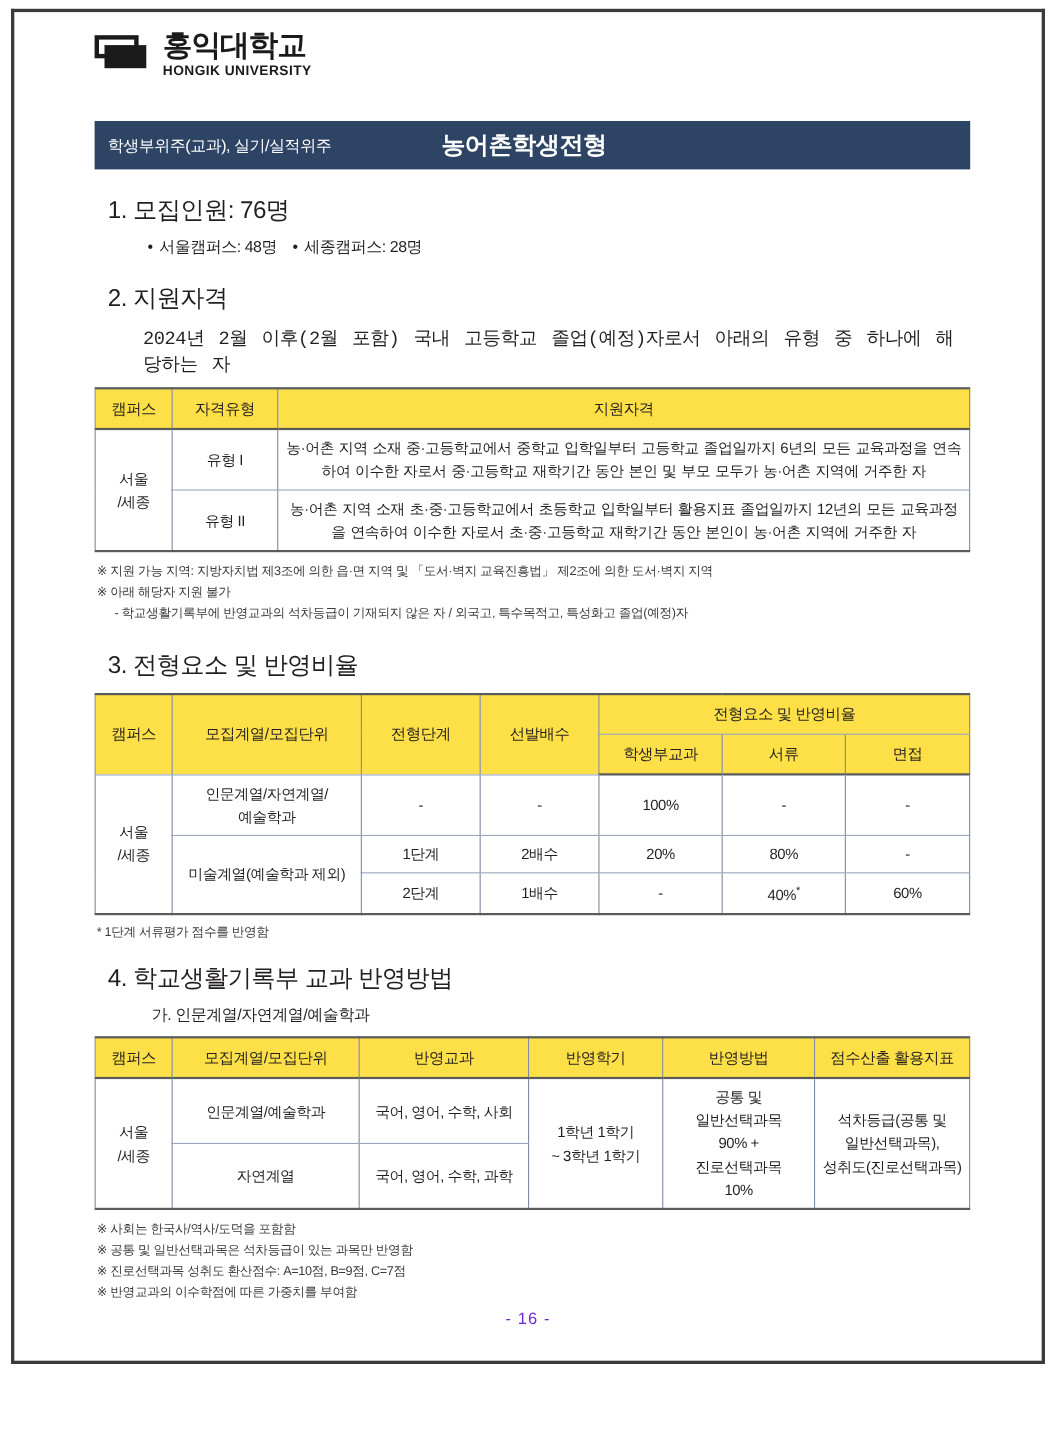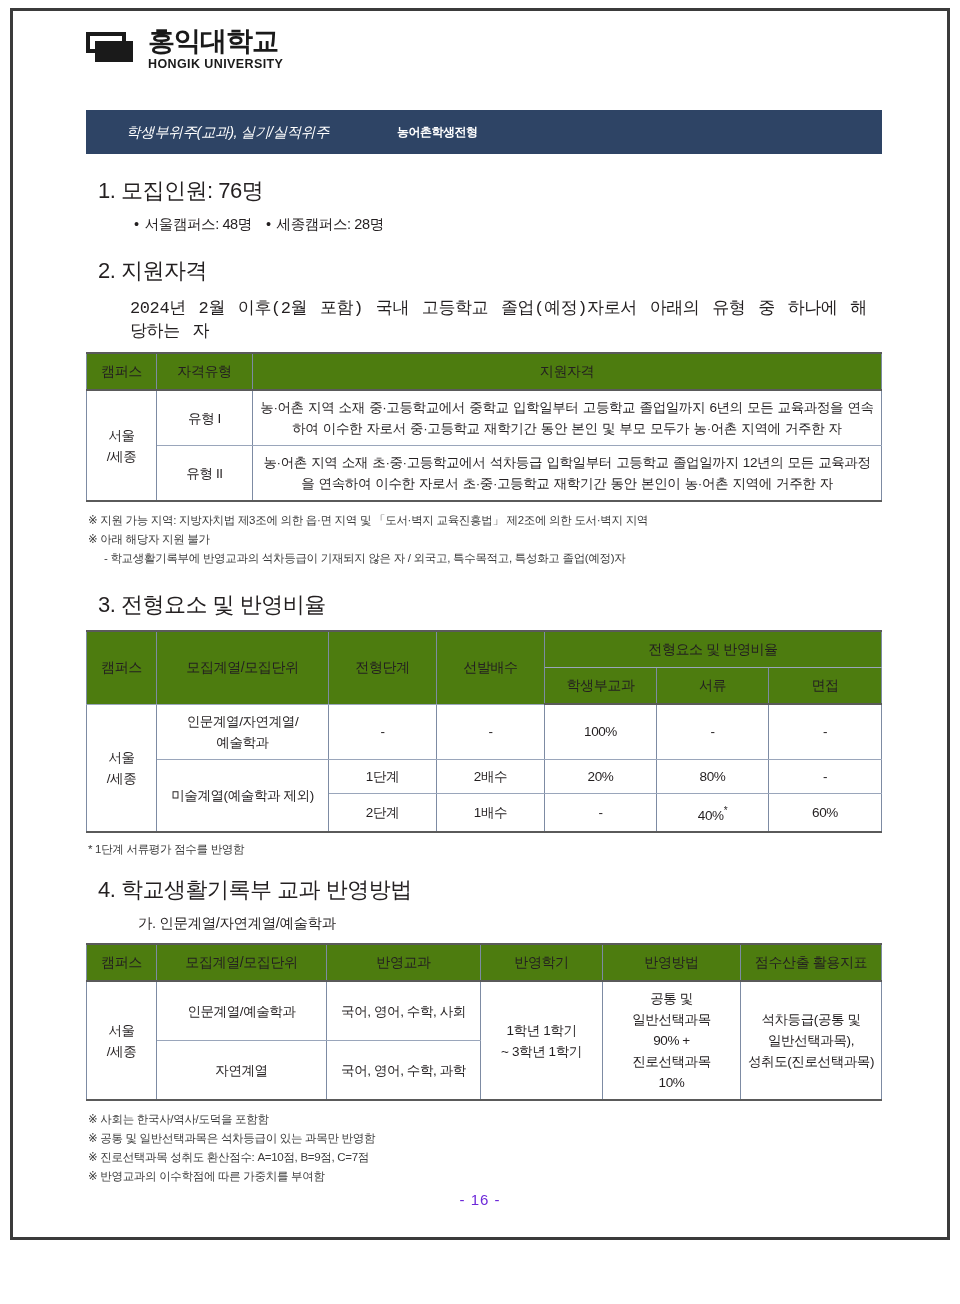--- a/index.html
+++ b/index.html
@@ -100,30 +100,29 @@
   .banner {
     margin-top: 26px;
     height: 44px;
     background: #2e4465;
     display: flex;
     align-items: center;
     color: #ffffff;
   }
   .banner-sub {
     font-size: 14.5px;
-    padding-left: 40px;
+    padding-left: 12px;
     letter-spacing: -0.4px;
     white-space: nowrap;
-    font-style: italic;
   }
   .banner-title {
-    font-size: 12px;
+    font-size: 22px;
     font-weight: 700;
     letter-spacing: -0.5px;
-    margin-left: 68px;
+    margin-left: 100px;
     white-space: nowrap;
   }
 
   
   .section { margin-top: 22px; }
   .sec-head {
     font-size: 22px;
     letter-spacing: -0.5px;
     color: #231f20;
     padding-left: 12px;
@@ -167,21 +166,21 @@
     text-align: center;
     vertical-align: middle;
     font-size: 13.5px;
     letter-spacing: -0.4px;
     line-height: 21px;
     color: #231f20;
     padding: 6px 4px;
     background: #ffffff;
   }
   table.doc thead th {
-    background: #4d7c0f;
+    background: #fde047;
     font-weight: 400;
     font-size: 14px;
     padding: 7px 4px;
   }
   table.doc {
     border-top: 2.5px solid #5a5a5a;
     border-bottom: 2.5px solid #5a5a5a;
   }
   table.doc thead tr:last-child th {
     border-bottom: 2.5px solid #5a5a5a;
@@ -274,21 +273,21 @@
         </thead>
         <tbody>
           <tr>
             <td class="campus" rowspan="2" style="white-space:pre-line">서울
 /세종</td>
             <td>유형 I</td>
             <td class="left">농·어촌 지역 소재 중·고등학교에서 중학교 입학일부터 고등학교 졸업일까지 6년의 모든 교육과정을 연속하여 이수한 자로서 중·고등학교 재학기간 동안 본인 및 부모 모두가 농·어촌 지역에 거주한 자</td>
           </tr>
           <tr>
             <td>유형 II</td>
-            <td class="left">농·어촌 지역 소재 초·중·고등학교에서 석차등급 입학일부터 고등학교 졸업일까지 12년의 모든 교육과정을 연속하여 이수한 자로서 초·중·고등학교 재학기간 동안 본인이 농·어촌 지역에 거주한 자</td>
+            <td class="left">농·어촌 지역 소재 초·중·고등학교에서 초등학교 입학일부터 활용지표 졸업일까지 12년의 모든 교육과정을 연속하여 이수한 자로서 초·중·고등학교 재학기간 동안 본인이 농·어촌 지역에 거주한 자</td>
           </tr>
         </tbody>
       </table>
 
       <div class="notes">
         <div class="note">※ 지원 가능 지역: 지방자치법 제3조에 의한 읍·면 지역 및 「도서·벽지 교육진흥법」 제2조에 의한 도서·벽지 지역</div>
         <div class="note">※ 아래 해당자 지원 불가</div>
         <div class="note indent">- 학교생활기록부에 반영교과의 석차등급이 기재되지 않은 자 / 외국고, 특수목적고, 특성화고 졸업(예정)자</div>
       </div>
     </div>

